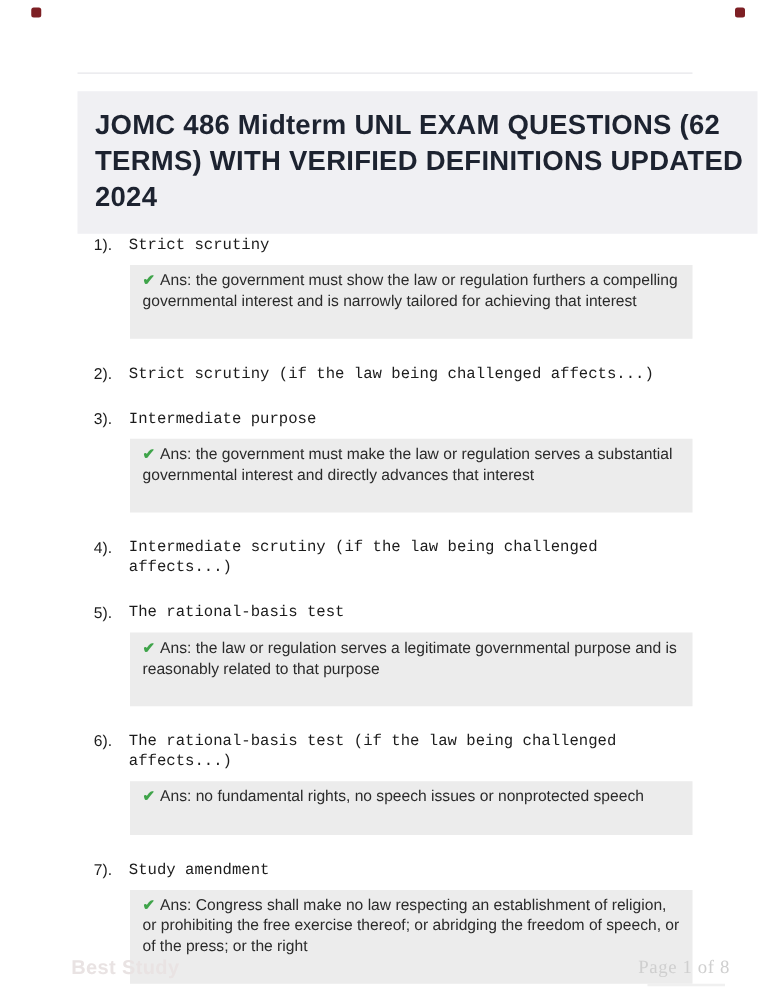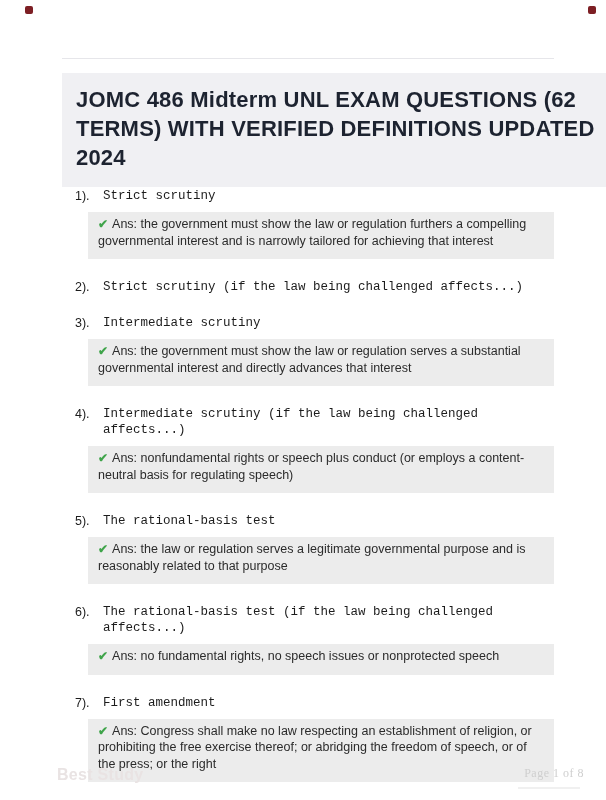--- a/index.html
+++ b/index.html
@@ -38,38 +38,38 @@
     display:flex;align-items:flex-start;
     margin-bottom:8px;
     font-size:12.5px;line-height:16px;color:#1c1c1c;
   }
   .q-num{
     flex:0 0 28px;margin-left:13px;
     color:#1c1c1c;
   }
   .q-term{flex:1;font-family:Liberation Mono, monospace;}
   .answer{
-    margin-left:26px;
+    margin-left:42px;
     background:#ececec;
-    padding:4px 10px 10px 10px;
+    padding:4px 10px 22px 10px;
     font-size:12.5px;line-height:16.5px;color:#2b2b2b;
   }
   .check{
     color:#3fa44a;font-weight:700;margin-right:4px;
     font-size:12px;
   }
   .footer-brand{
     position:absolute;top:766px;left:57px;
     font-size:16px;font-weight:700;color:#e9e3e3;
     letter-spacing:0.3px;
   }
   .footer-page{
     position:absolute;top:766px;right:22px;
     font-family:"Liberation Serif", serif;
-    font-size:12px;color:#cfcfcf;letter-spacing:0.5px;
+    font-size:15px;color:#cfcfcf;letter-spacing:0.5px;
   }
   .footer-smudge{
     position:absolute;top:787px;right:26px;width:62px;height:2px;
     background:#f0f0f0;
   }
 </style>
 </head>
 <body>
 
 <div class="corner-mark left"></div>
@@ -94,31 +94,30 @@
   <div class="qa">
     <div class="q-row">
       <span class="q-num">2).</span>
       <span class="q-term">Strict scrutiny (if the law being challenged affects...)</span>
     </div>
   </div>
 
   <div class="qa">
     <div class="q-row">
       <span class="q-num">3).</span>
-      <span class="q-term">Intermediate scrutiny</span>
+      <span class="q-term">Intermediate purpose</span>
     </div>
-    <div class="answer"><span class="check">✔</span><span>Ans: the government must show the law or regulation serves a substantial governmental interest and directly advances that interest</span></div>
+    <div class="answer"><span class="check">✔</span><span>Ans: the government must make the law or regulation serves a substantial governmental interest and directly advances that interest</span></div>
   </div>
 
   <div class="qa">
     <div class="q-row">
       <span class="q-num">4).</span>
       <span class="q-term">Intermediate scrutiny (if the law being challenged affects...)</span>
     </div>
-    <div class="answer"><span class="check">✔</span><span>Ans: nonfundamental rights or speech plus conduct (or employs a content-neutral basis for regulating speech)</span></div>
   </div>
 
   <div class="qa">
     <div class="q-row">
       <span class="q-num">5).</span>
       <span class="q-term">The rational-basis test</span>
     </div>
     <div class="answer"><span class="check">✔</span><span>Ans: the law or regulation serves a legitimate governmental purpose and is reasonably related to that purpose</span></div>
   </div>
 
@@ -126,21 +125,21 @@
     <div class="q-row">
       <span class="q-num">6).</span>
       <span class="q-term">The rational-basis test (if the law being challenged affects...)</span>
     </div>
     <div class="answer"><span class="check">✔</span><span>Ans: no fundamental rights, no speech issues or nonprotected speech</span></div>
   </div>
 
   <div class="qa">
     <div class="q-row">
       <span class="q-num">7).</span>
-      <span class="q-term">First amendment</span>
+      <span class="q-term">Study amendment</span>
     </div>
     <div class="answer"><span class="check">✔</span><span>Ans: Congress shall make no law respecting an establishment of religion, or prohibiting the free exercise thereof; or abridging the freedom of speech, or of the press; or the right</span></div>
   </div>
 
 </div>
 
 <span class="footer-brand">Best Study</span>
 <span class="footer-page">Page 1 of 8</span>
 <div class="footer-smudge"></div>
 

